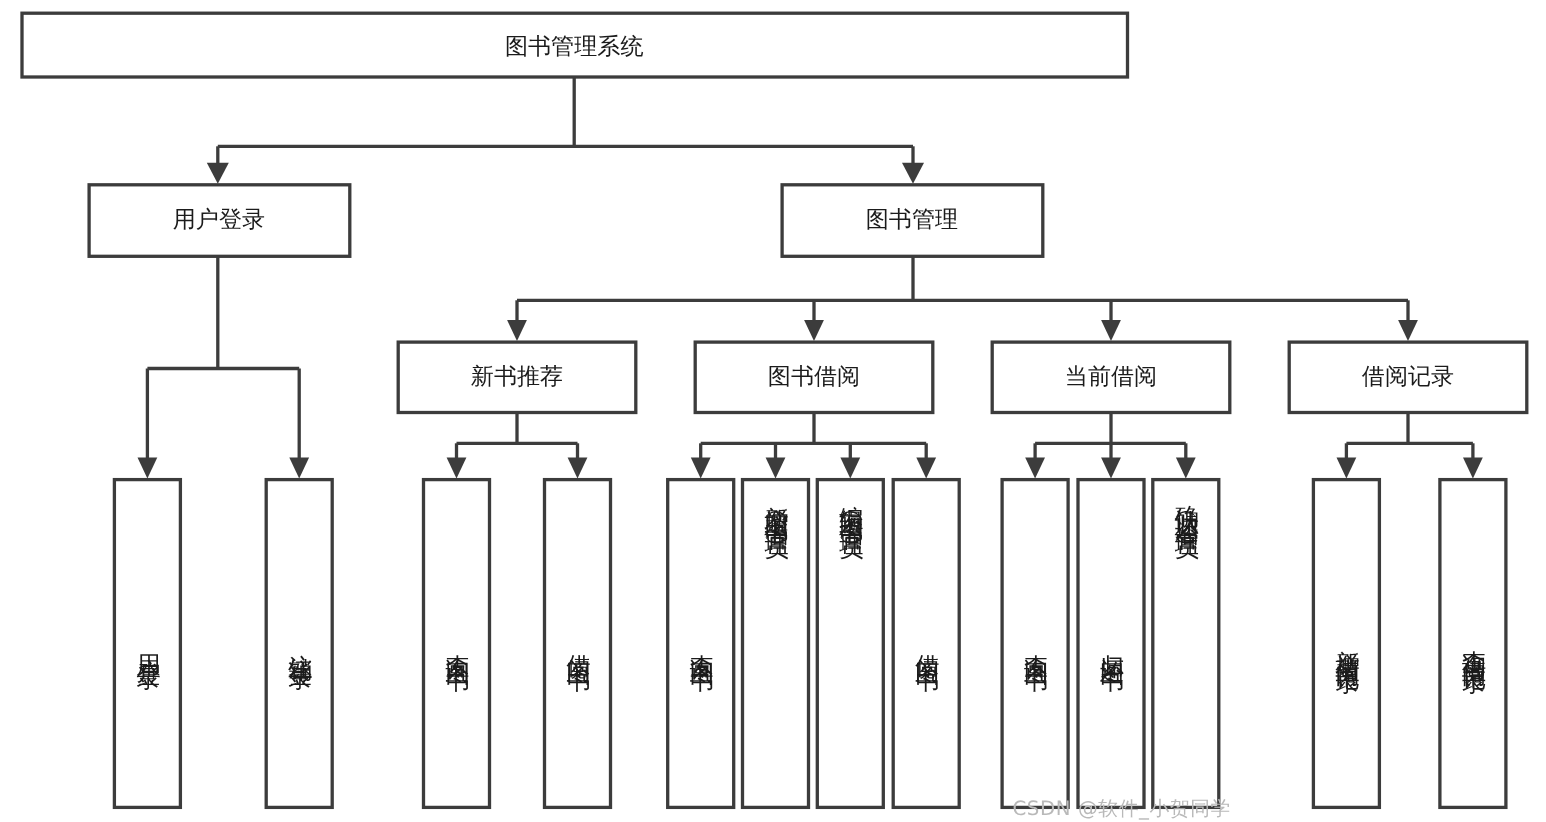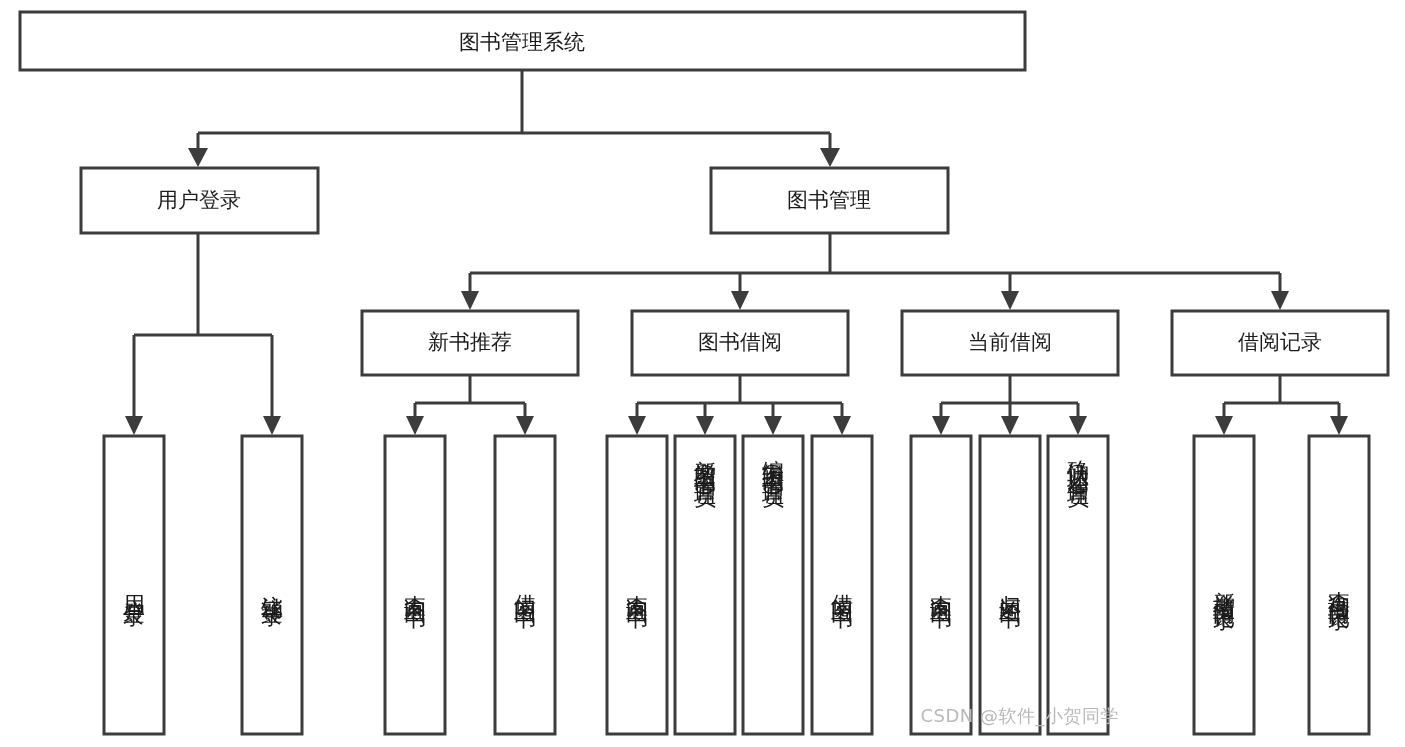--- a/index.html
+++ b/index.html
@@ -64,21 +64,21 @@
     font-family: "DejaVu Sans", "Liberation Sans", sans-serif;
     font-size: 22px;
     line-height: 1;
     letter-spacing: 4px;
     color: #1b1b1b;
     white-space: nowrap;
   }
   .watermark {
     position: absolute;
     right: 12px;
-    bottom: 19px;
+    bottom: 0;
     font-family: "DejaVu Sans", "Liberation Sans", sans-serif;
     font-size: 18px;
     color: #b9b9b9;
     letter-spacing: 0.5px;
     white-space: nowrap;
   }
 </style>
 </head>
 <body>
 

